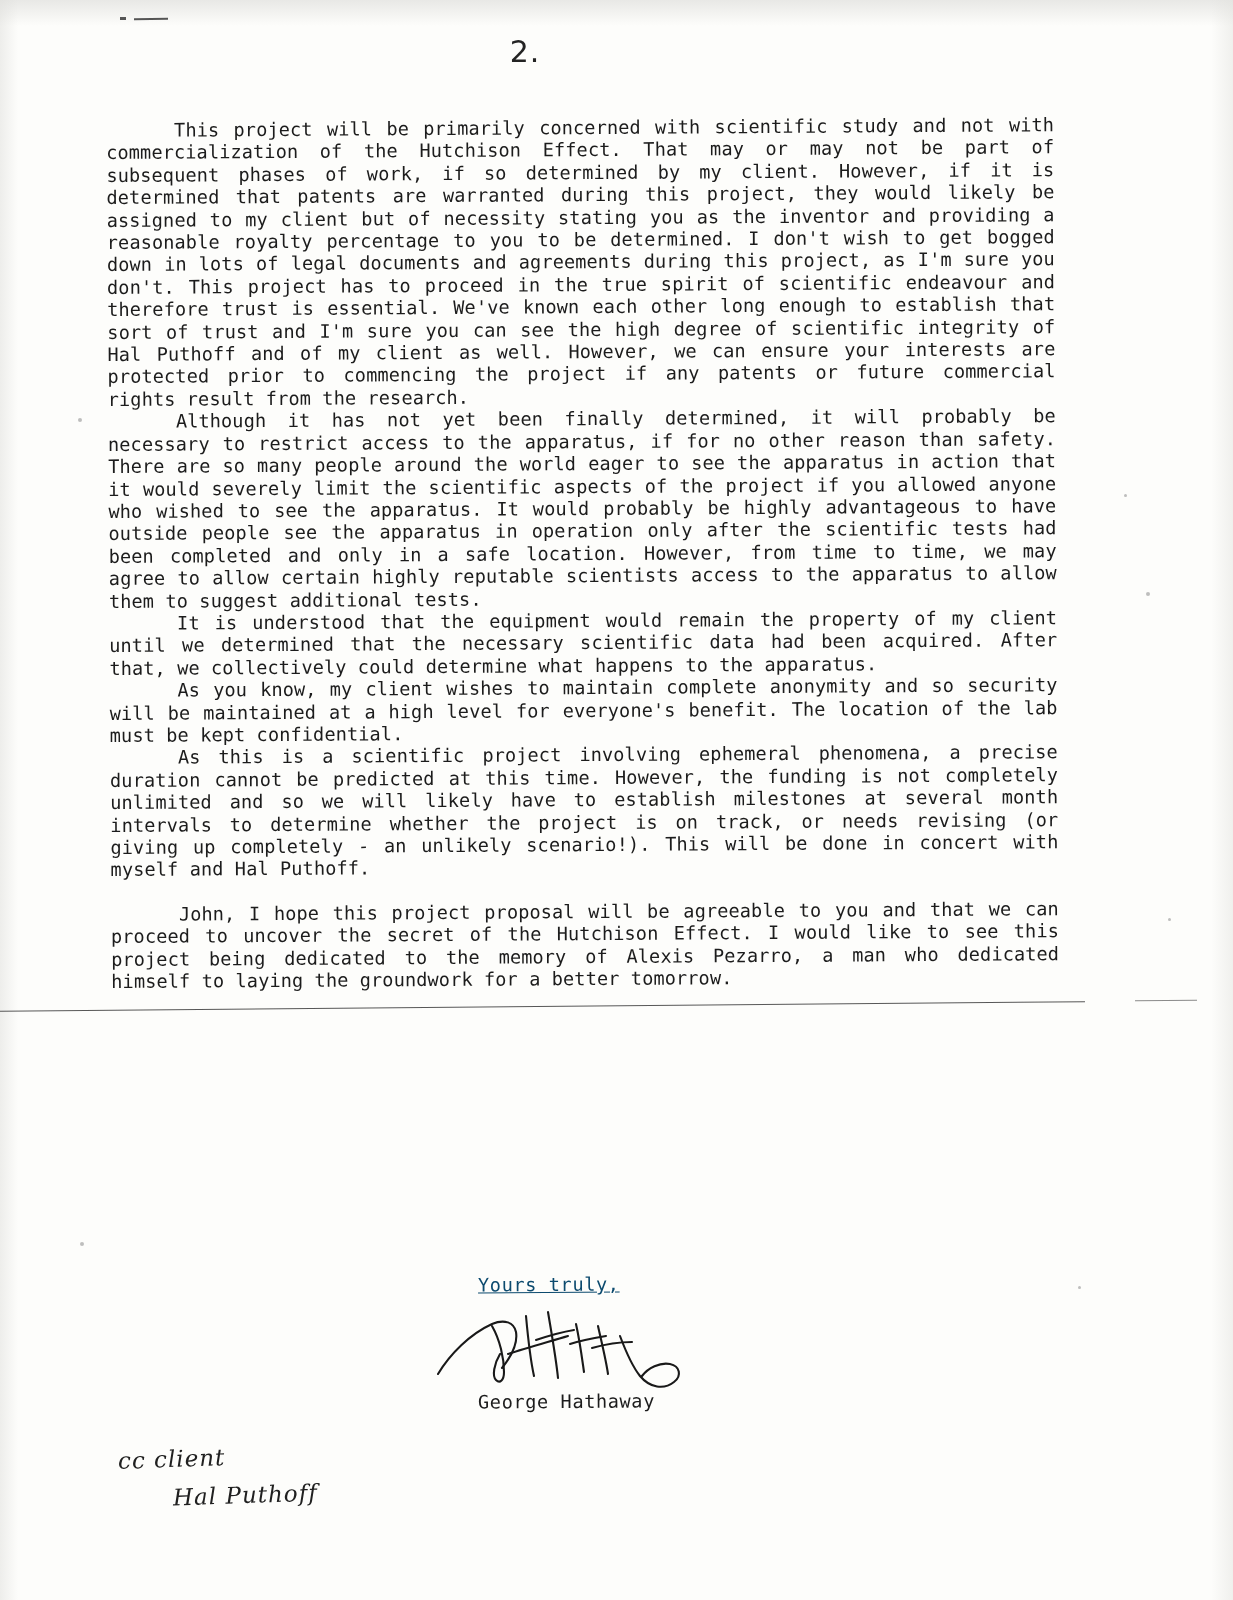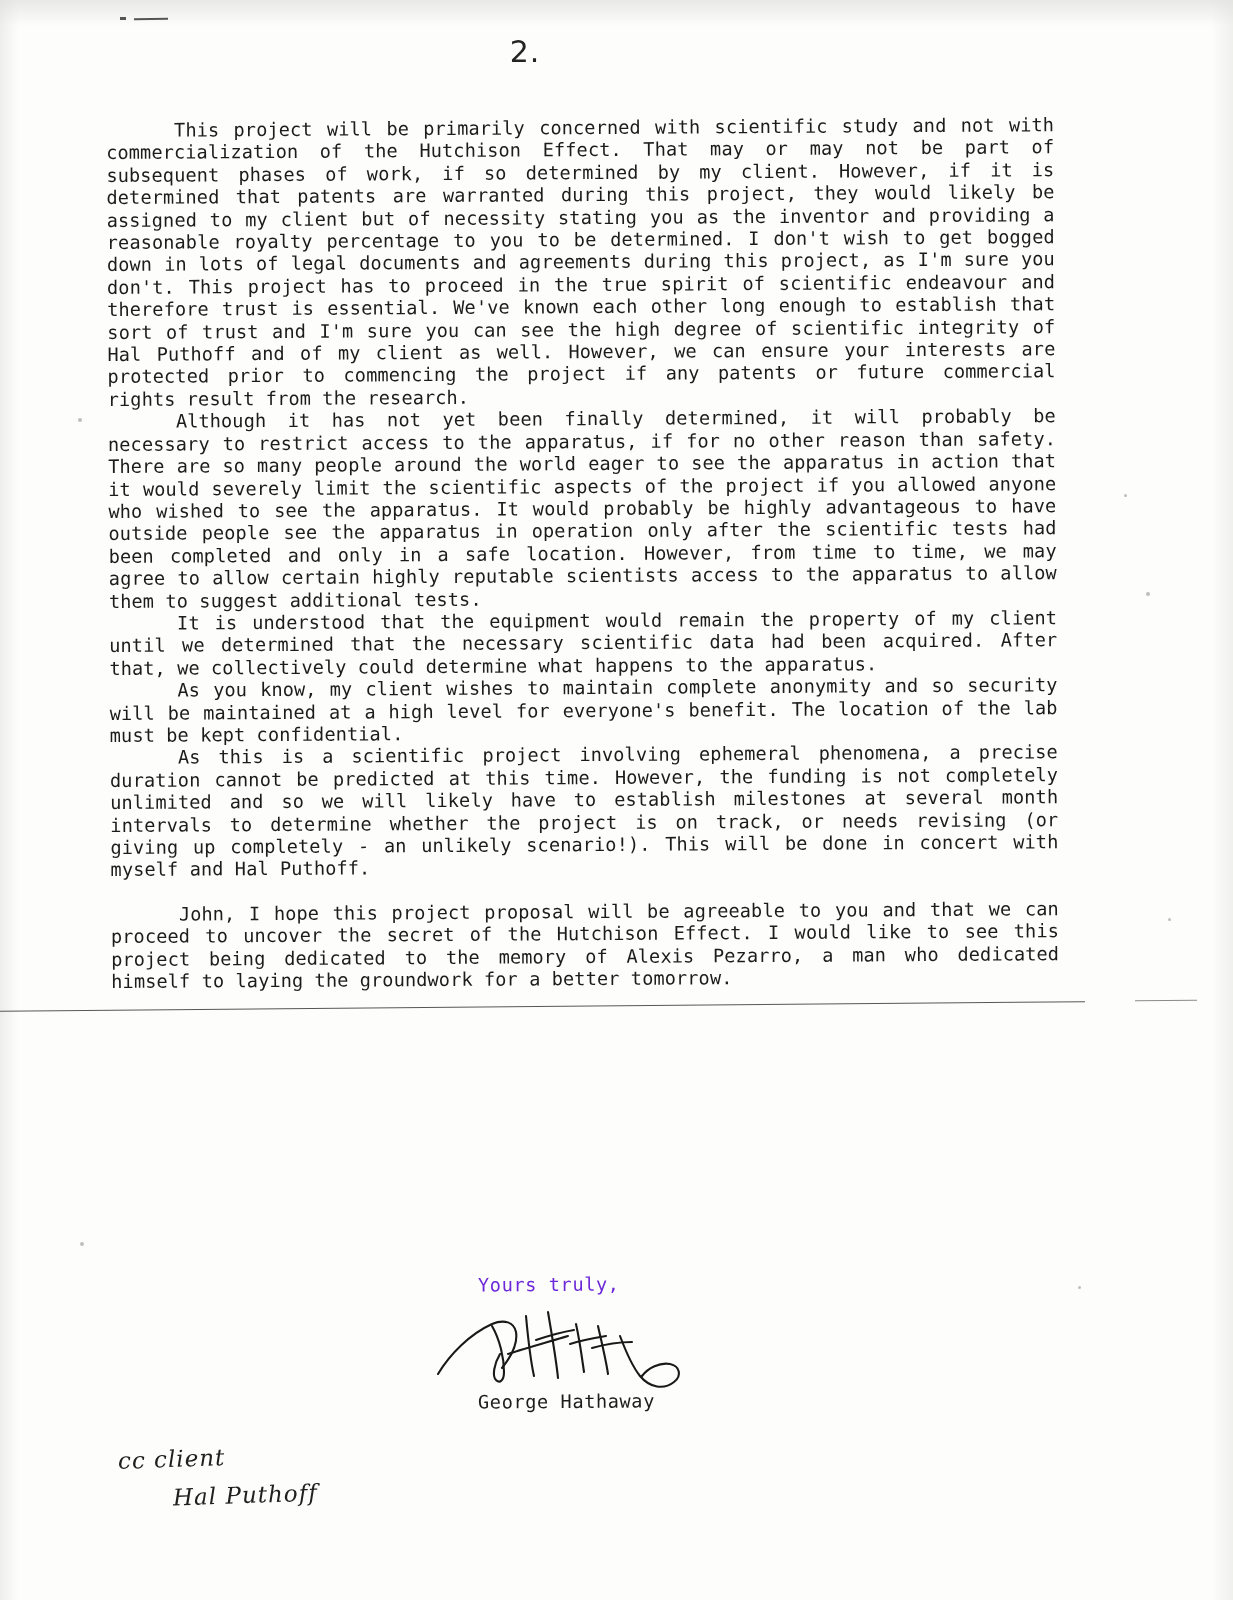--- a/index.html
+++ b/index.html
@@ -94,23 +94,24 @@
     text-indent: 68px;
   }
   .body-text p.gap {
     margin-top: 22px;
   }
   .closing {
     position: absolute;
     left: 478px;
     top: 1274px;
     font-size: 18.6px;
-    color: #6d28d9;
+    color: #0c4a6e;
     letter-spacing: 0.6px;
     transform: rotate(-0.4deg);
+    text-decoration: underline;
   }
   .signature {
     position: absolute;
     left: 430px;
     top: 1296px;
     width: 300px;
     height: 110px;
   }
   .signer {
     position: absolute;

